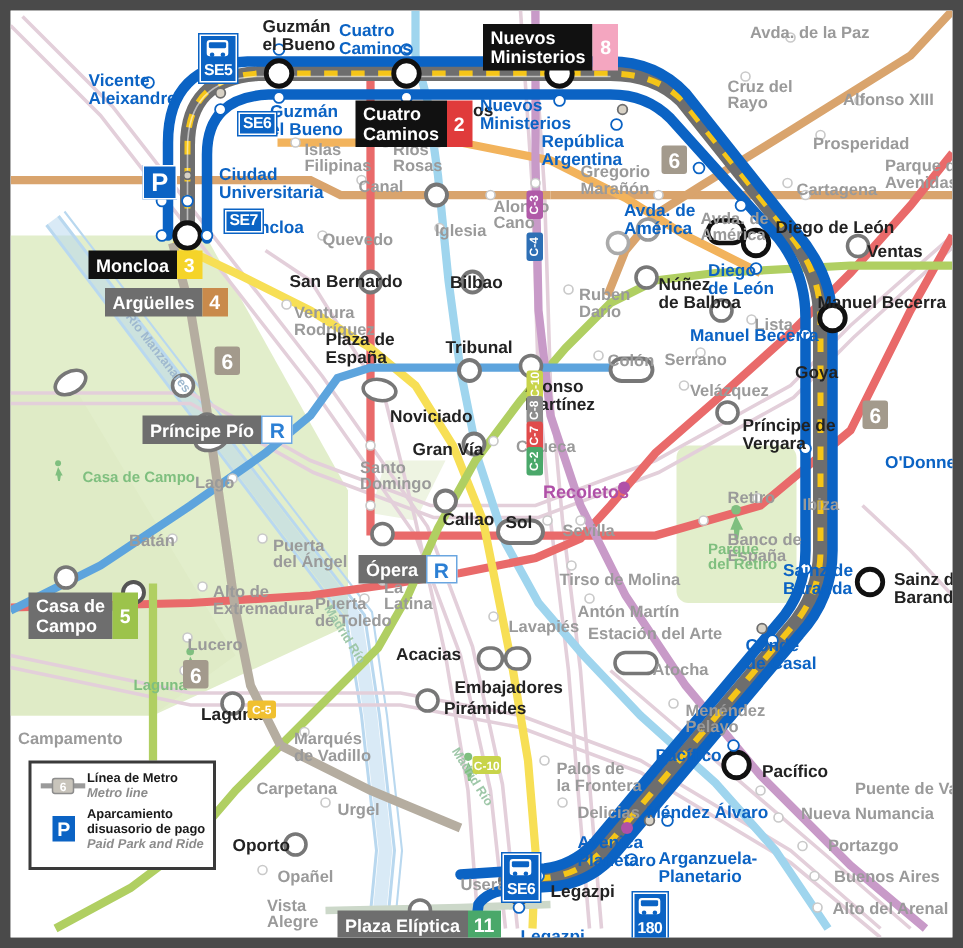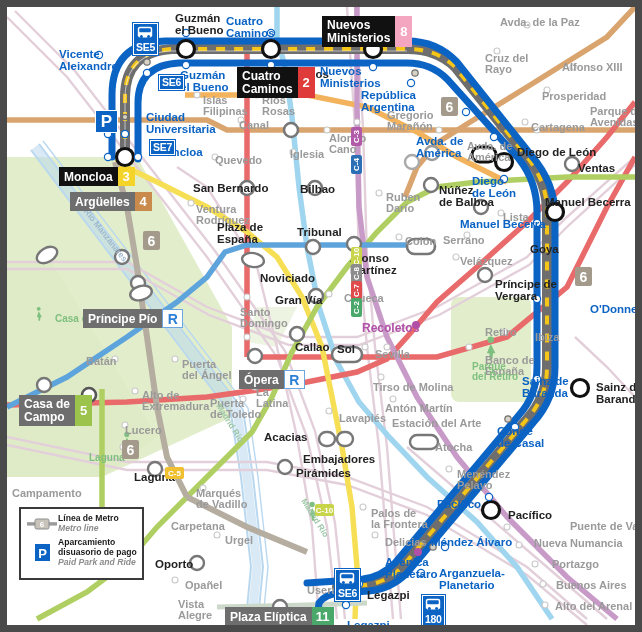--- a/index.html
+++ b/index.html
@@ -436,21 +436,21 @@
         <div class="bd" style="background: rgb(201, 138, 75);">4</div>
       </div>
       <div class="sbox grey two" style="left: 12px; top: 388px;">
         <div class="nm">Casa de<br>Campo</div>
         <div class="bd" style="background: rgb(156, 195, 75);">5</div>
       </div>
       <div class="sbox grey" style="left: 218px; top: 600px;">
         <div class="nm">Plaza Elíptica</div>
         <div class="bd" style="background: rgb(74, 168, 106); width: 22px;">11</div>
       </div>
-      <div class="sbox grey" style="left: 76px; top: 270px; margin-top: 32px;">
+      <div class="sbox grey" style="left: 88px; top: 270px;">
         <div class="nm">Príncipe Pío</div>
         <div style="width: 19px; display: flex; align-items: center; justify-content: center; background: rgb(255, 255, 255); border: 1.6px solid rgb(106, 166, 224); color: rgb(43, 127, 212); font-size: 14px; font-weight: bold;">R</div>
       </div>
       <div class="sbox grey" style="left: 232px; top: 363px;">
         <div class="nm">Ópera</div>
         <div style="width: 19px; display: flex; align-items: center; justify-content: center; background: rgb(255, 255, 255); border: 1.6px solid rgb(106, 166, 224); color: rgb(43, 127, 212); font-size: 14px; font-weight: bold;">R</div>
       </div>
       <div class="sebox" style="left: 126px; top: 16px;">
         <div class="bi">
           <svg width="18" height="15" viewBox="0 0 20 16">

